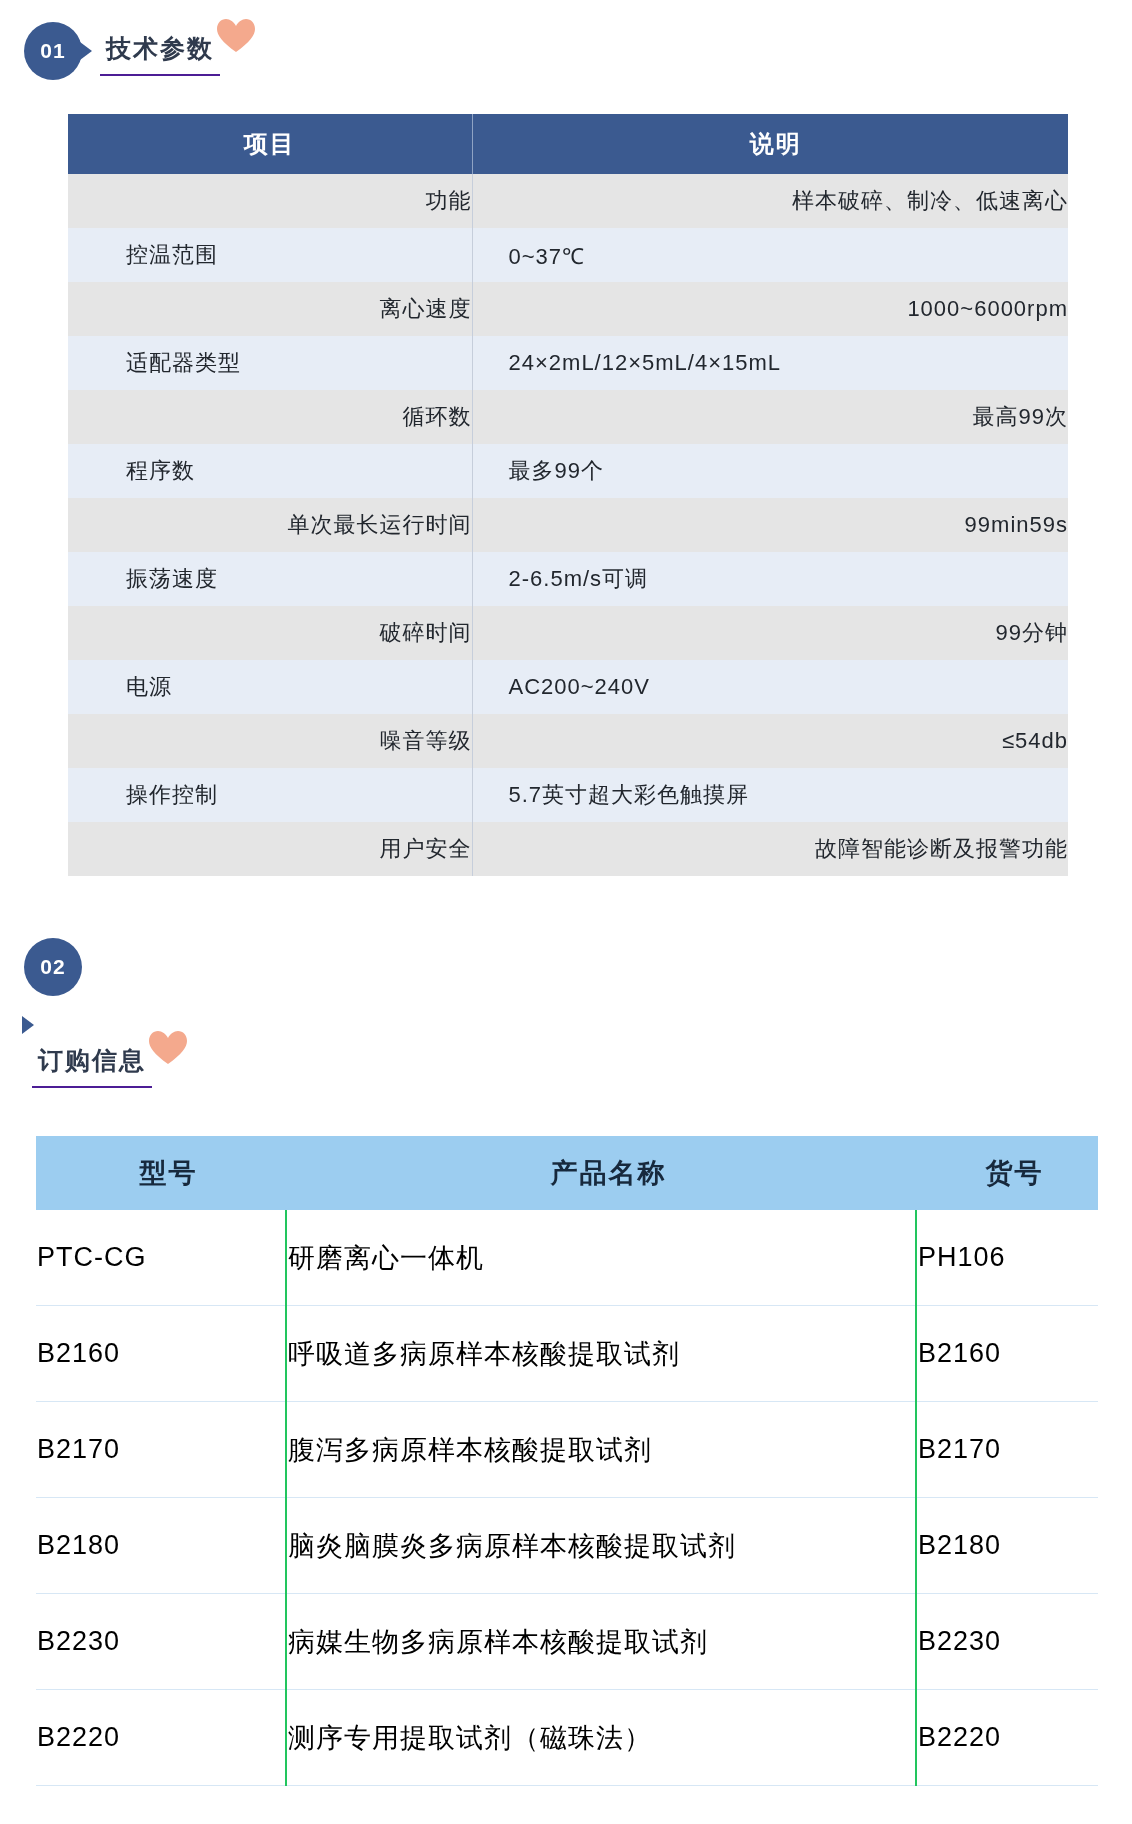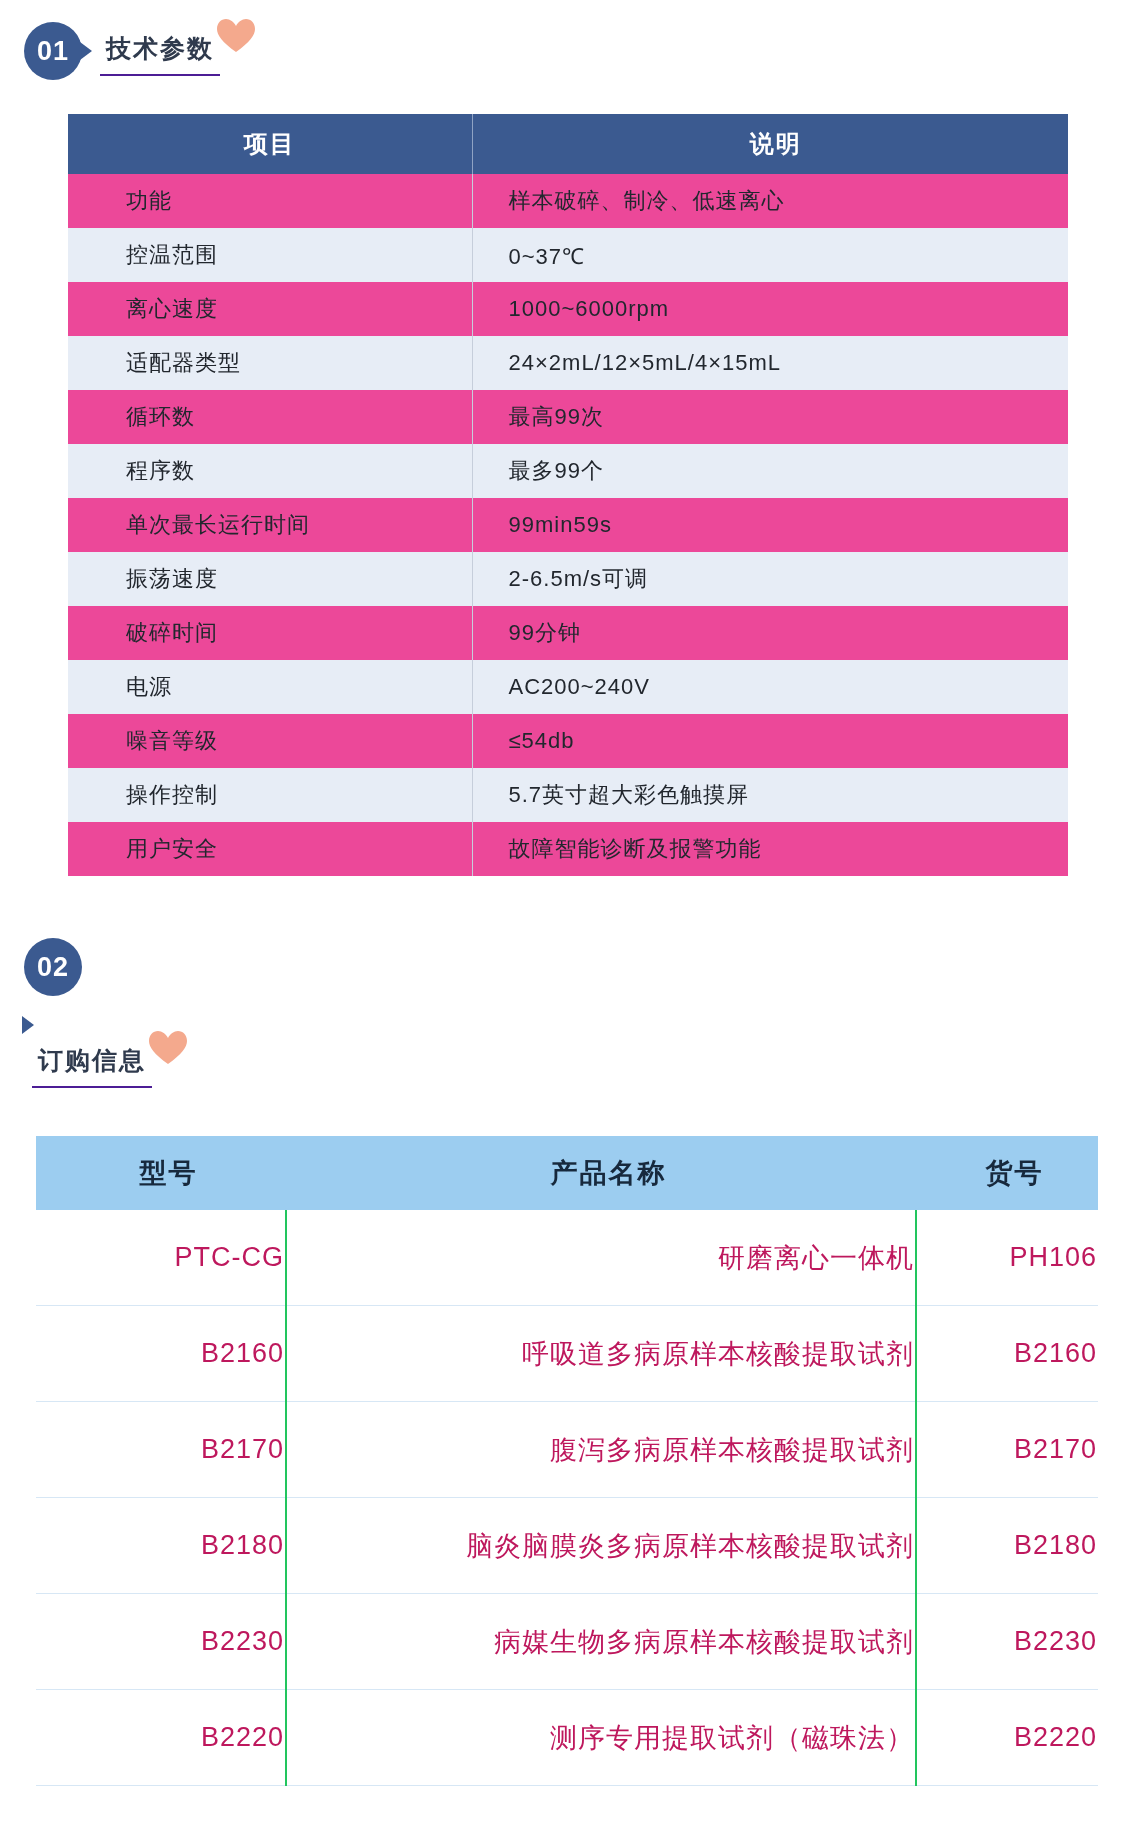--- a/index.html
+++ b/index.html
@@ -30,21 +30,21 @@
   }
   .sec1 { margin: 22px 0 0 24px; }
   .sec2 { margin: 62px 0 0 24px; flex-direction: column; }
 
   .badge {
     width: 58px;
     height: 58px;
     border-radius: 50%;
     background: #3b5a90;
     color: #ffffff;
-    font-size: 27px;
+    font-size: 21px;
     font-weight: bold;
     letter-spacing: 1px;
     display: flex;
     align-items: center;
     justify-content: center;
     flex: 0 0 auto;
     position: relative;
     z-index: 2;
   }
   .badge-arrow {
@@ -110,21 +110,21 @@
     height: 54px;
     font-size: 22px;
     color: #22272e;
     padding: 0 0 0 58px;
     letter-spacing: 1px;
   }
   table.spec td.col-val {
     padding-left: 36px;
     border-left: 1px solid #c6cedb;
   }
-  table.spec tr.odd td { background: #ec4899; }
+  table.spec tr.odd td { background: #e5e5e5; text-align: right; }
   table.spec tr.even td { background: #e7edf6; }
   .spec-colw1 { width: 404px; }
   .spec-colw2 { width: 596px; }
 
   
   .order-wrap {
     margin: 48px 0 0 36px;
     width: 1062px;
   }
   table.order {
@@ -139,22 +139,22 @@
     font-weight: bold;
     letter-spacing: 2px;
     height: 72px;
     text-align: center;
     border: none;
     padding-left: 16px;
   }
   table.order td {
     height: 93px;
     font-size: 27px;
-    color: #be185d;
-    text-align: right;
+    color: #000000;
+    text-align: left;
     border-bottom: 1px solid #d7e7f5;
     letter-spacing: 1px;
   }
   table.order td.cell-name,
   table.order td.cell-cat {
     border-left: 2px solid #22c55e;
   }
   .ord-c1 { width: 250px; }
   .ord-c2 { width: 630px; }
   .ord-c3 { width: 182px; }

